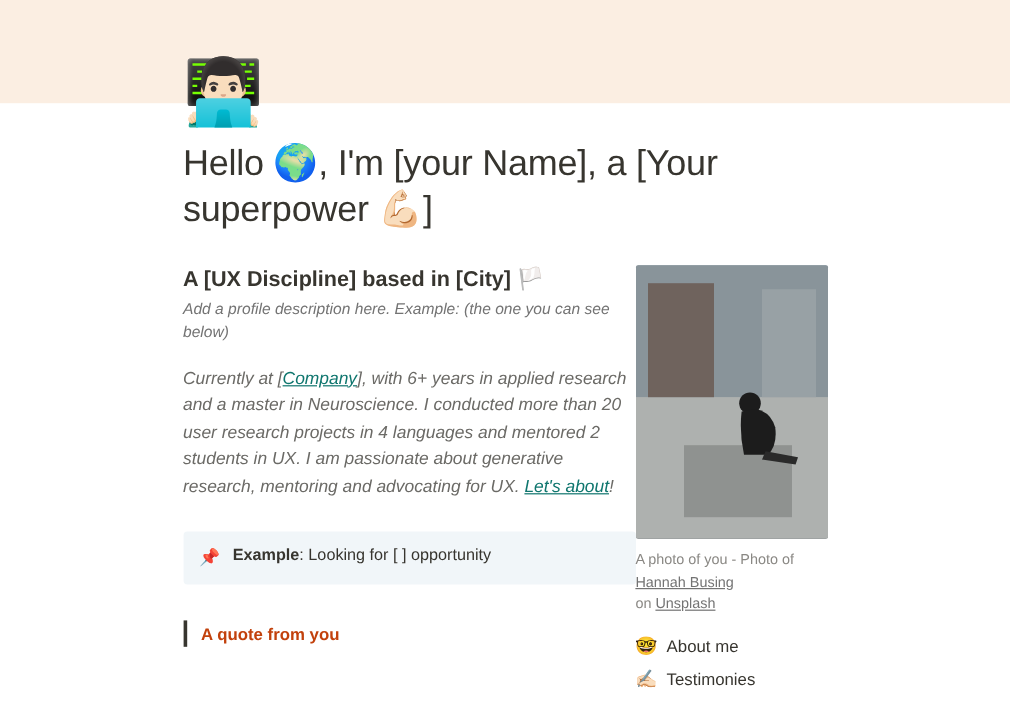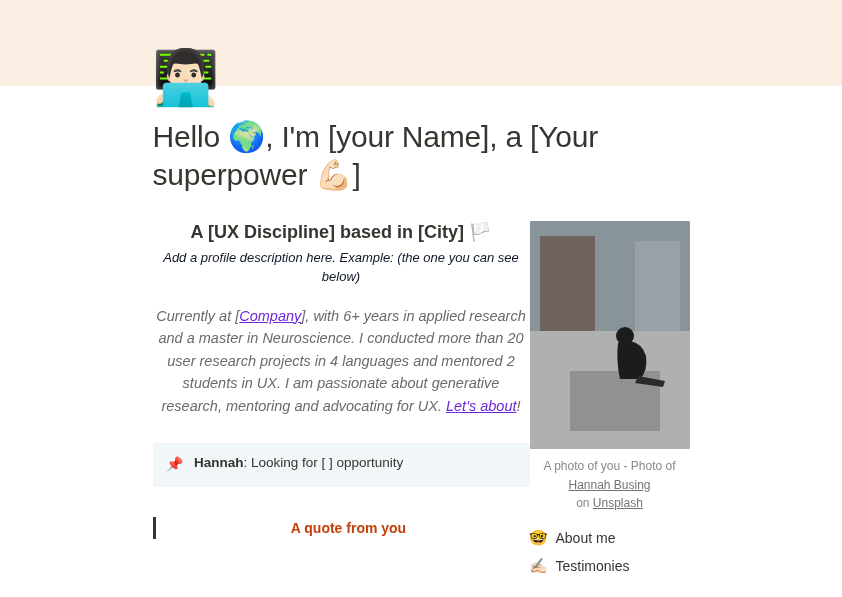--- a/index.html
+++ b/index.html
@@ -28,45 +28,44 @@
   h1.title {
     font-weight: 400;
     font-size: 30px;
     line-height: 1.25;
     margin-top: 14px;
     margin-bottom: 28px;
     letter-spacing: -0.2px;
   }
   .columns {
     display: flex;
-    text-align: center;
   }
   .col-left { flex: 1 1 62%; min-width: 0; }
   .col-right { flex: 0 0 160px; }
   h2.subheading {
     font-weight: 600;
     font-size: 18px;
     margin-bottom: 6px;
   }
   .hint {
     font-style: italic;
-    color: #0f172a;
+    color: #737373;
     font-size: 13px;
     line-height: 1.45;
     margin-bottom: 18px;
   }
   .bio {
     font-style: italic;
     color: #6B6A66;
     font-size: 14.5px;
     line-height: 1.55;
     margin-bottom: 26px;
   }
   .link {
-    color: #6d28d9;
+    color: #0f766e;
     text-decoration: underline;
     cursor: pointer;
   }
   .callout {
     background: #F1F6F9;
     border-radius: 3px;
     padding: 12px 14px;
     display: flex;
     align-items: flex-start;
     gap: 10px;
@@ -132,21 +131,21 @@
 
       <p class="hint">Add a profile description here. Example: (the one you can see below)</p>
 
       <p class="bio">
         <span>Currently at [</span><span class="link">Company</span><span>], with 6+ years in applied research and a master in Neuroscience. I conducted more than 20 user research projects in 4 languages and mentored 2 students in UX. I am passionate about generative research, mentoring and advocating for UX. </span><span class="link">Let's about</span><span>!</span>
       </p>
 
       <div class="callout">
         <span class="callout-icon">📌</span>
         <span>
-          <strong>Hannah</strong><span>: Looking for [ ] opportunity</span>
+          <strong>Example</strong><span>: Looking for [ ] opportunity</span>
         </span>
       </div>
 
       <div class="quote">A quote from you</div>
 
     </div>
 
     <div class="col-right">
 
       <div class="photo">

